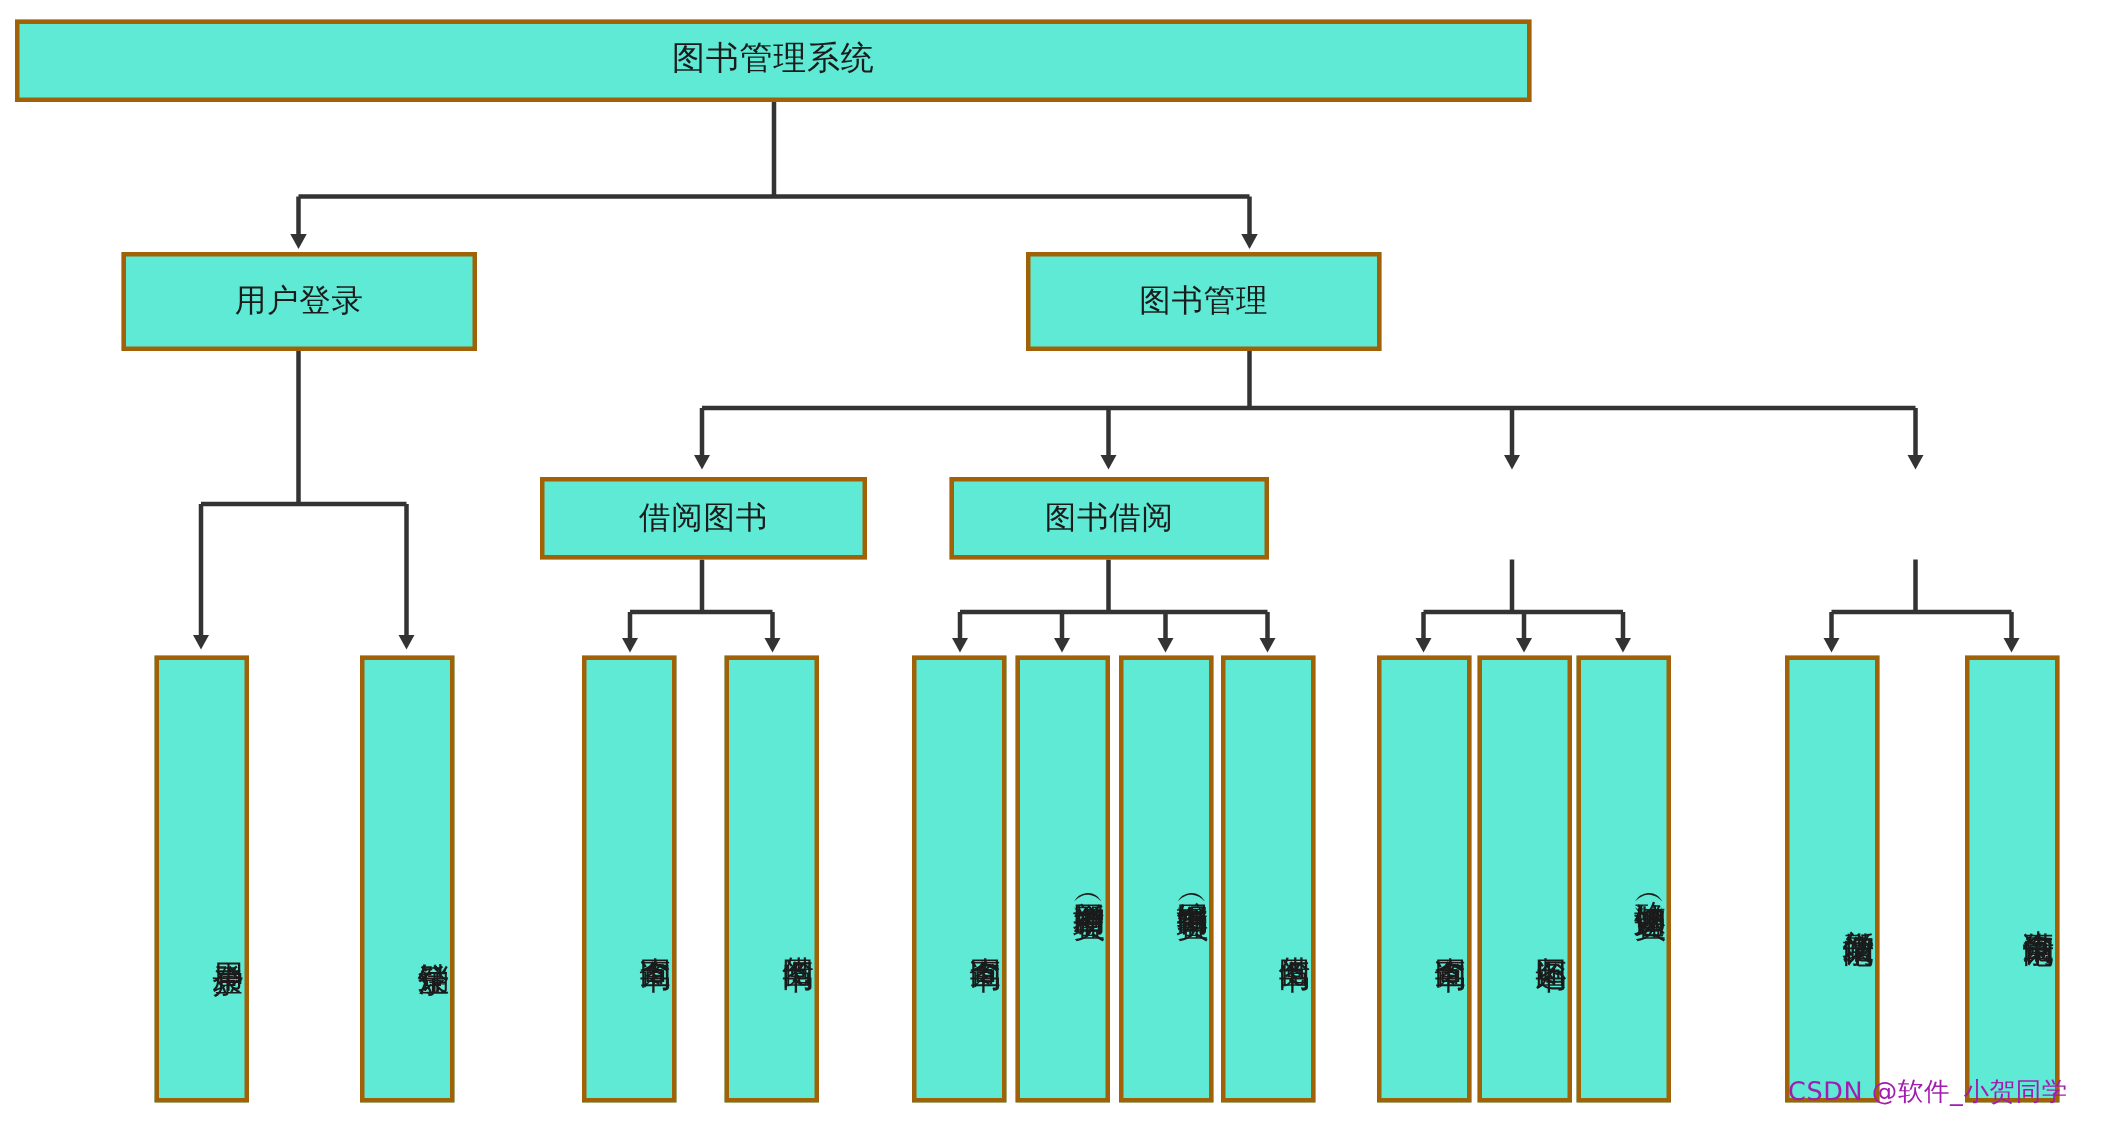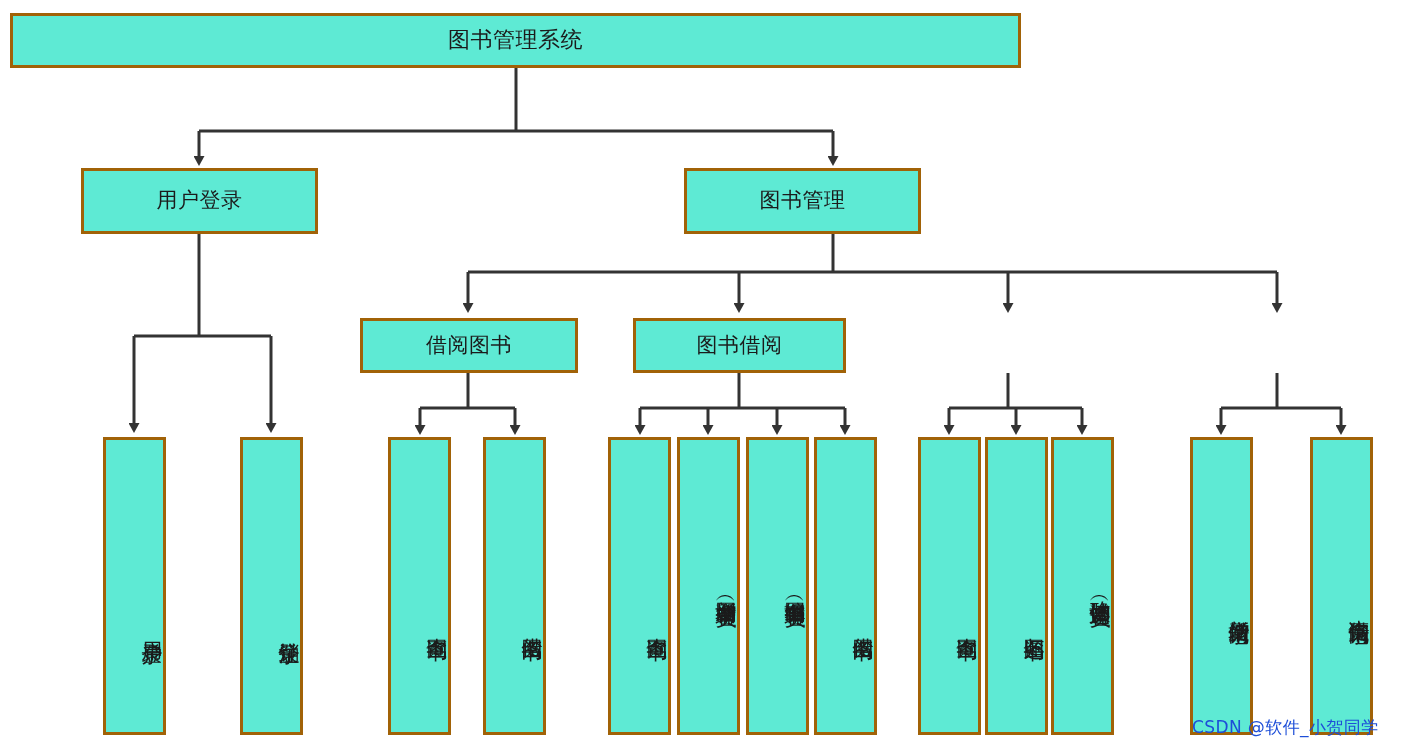--- a/index.html
+++ b/index.html
@@ -55,21 +55,21 @@
     letter-spacing: 1px;
     padding-top: 6px;
     overflow: hidden;
   }
   .node.vert.tall {
     padding-top: 4px;
   }
   .watermark {
     position: absolute;
     font-size: 17px;
-    color: #1d4ed8;
+    color: #a21caf;
     white-space: nowrap;
     letter-spacing: 0.4px;
   }
 </style>
 </head>
 <body>
 
 <div id="canvas">
 
   <svg class="wires" viewBox="0 0 1405 747" xmlns="http://www.w3.org/2000/svg">

